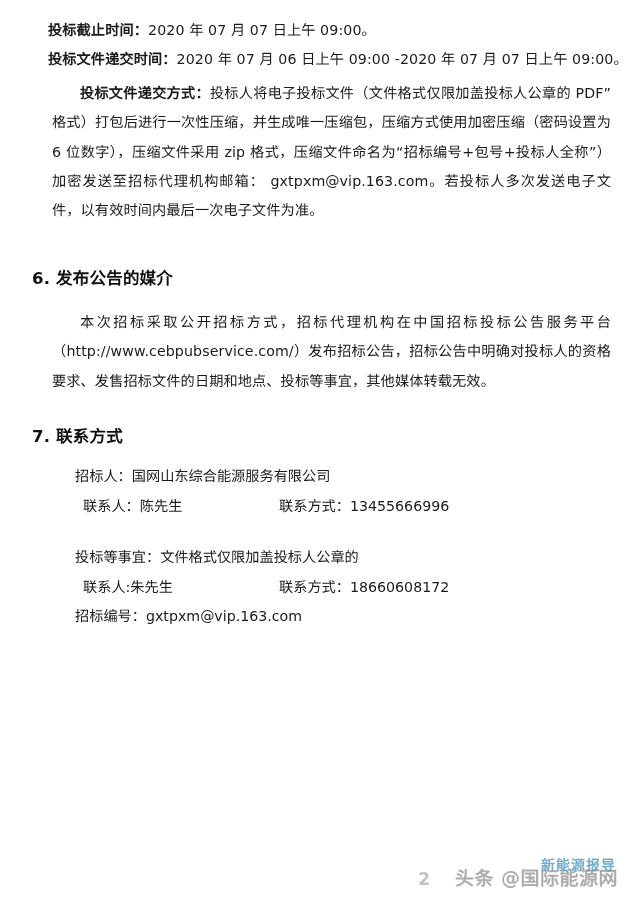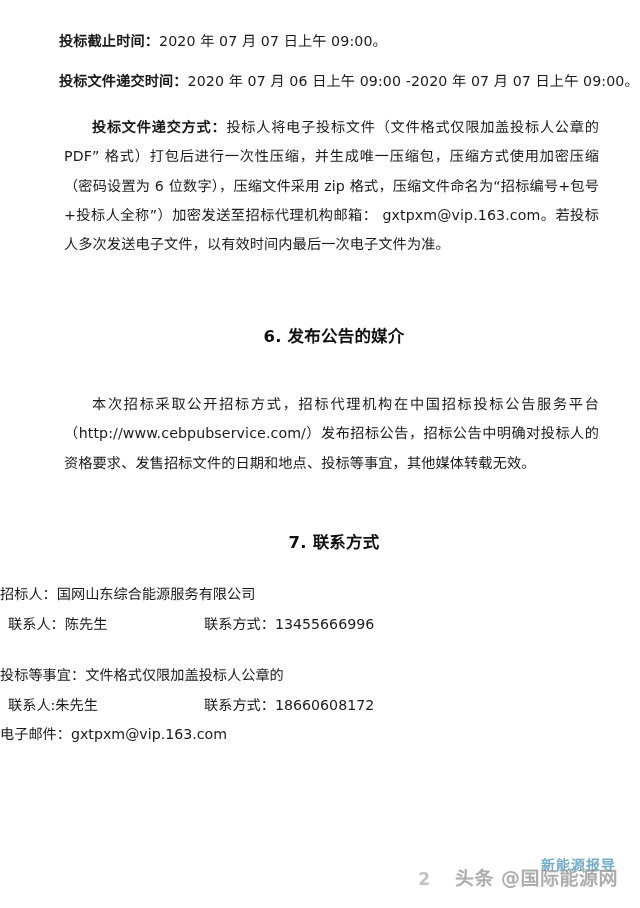--- a/index.html
+++ b/index.html
@@ -29,51 +29,51 @@
   .doc-para {
     font-size: 14.2px;
     line-height: 29.4px;
     letter-spacing: 0.1px;
     text-align: justify;
     text-justify: inter-ideograph;
     color: #1b1b1b;
   }
 
   .field-line {
-    margin: 11px;
+    margin: 0;
     padding: 0 40px 0 48px;
     white-space: nowrap;
   }
   .field-line .lbl {
     font-weight: 700;
   }
 
   .doc-para {
-    margin: 16px;
+    margin: 4px;
     padding: 0 25px 0 48px;
     text-indent: 28px;
   }
   .doc-para .lead {
     font-weight: 700;
   }
 
   
   .section-heading {
     font-size: 16.5px;
     font-weight: 700;
     line-height: 22px;
     color: #101010;
     padding-left: 28px;
-    margin: 16px;
+    margin: 4px;
     letter-spacing: 0.2px;
-    text-align: center;
   }
 
   
   .contact-block {
+    padding-left: 75px;
     padding-right: 30px;
   }
   .contact-row {
     font-size: 14.2px;
     line-height: 29.6px;
     color: #1b1b1b;
     white-space: nowrap;
     display: block;
   }
   .contact-row .c-key {
@@ -175,21 +175,21 @@
   <div class="contact-block">
     <span class="contact-row"><span class="c-key">招标人：</span><span class="c-val">国网山东综合能源服务有限公司</span></span>
     <span class="contact-row"><span class="c-second"><span class="c-key">联系人：</span><span class="c-val">陈先生</span></span><span class="c-key">联系方式：</span><span class="c-val">13455666996</span></span>
   </div>
 
   <div class="gap-l"></div>
 
   <div class="contact-block">
     <span class="contact-row"><span class="c-key">投标等事宜：</span><span class="c-val">文件格式仅限加盖投标人公章的</span></span>
     <span class="contact-row"><span class="c-second"><span class="c-key">联系人:</span><span class="c-val">朱先生</span></span><span class="c-key">联系方式：</span><span class="c-val">18660608172</span></span>
-    <span class="contact-row"><span class="c-key">电子邮件：</span><span class="c-val">gxtpxm@vip.163.com</span></span>
+    <span class="contact-row"><span class="c-key">招标编号：</span><span class="c-val">gxtpxm@vip.163.com</span></span>
   </div>
 
   <div class="watermark-layer">
     <span class="wm-ghost">新能源报导</span>
     <span class="wm-num">2</span>
     <span class="wm-main">头条 @国际能源网</span>
   </div>
 
 </div>
 

